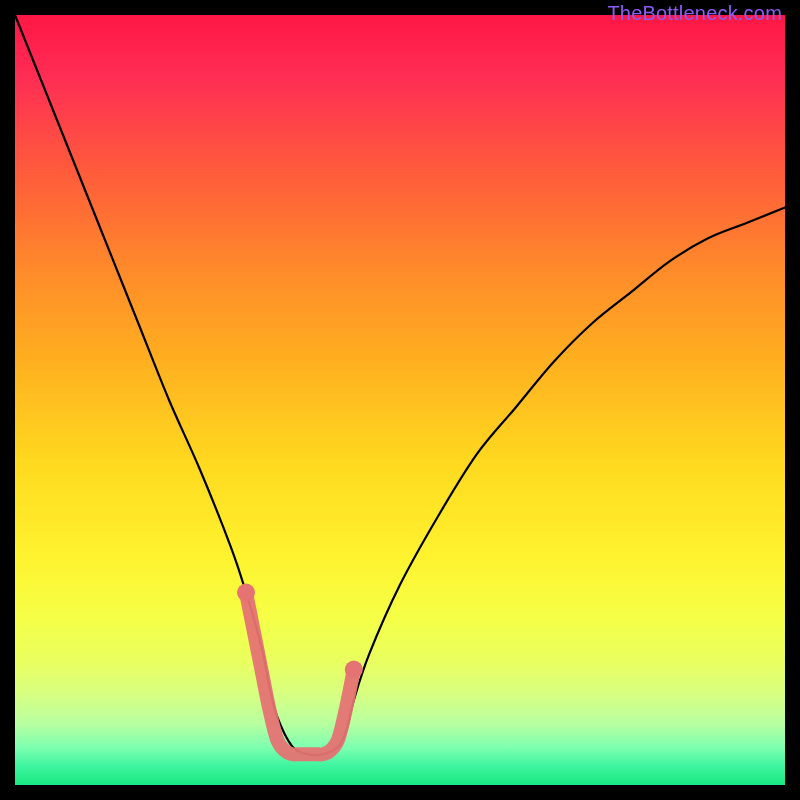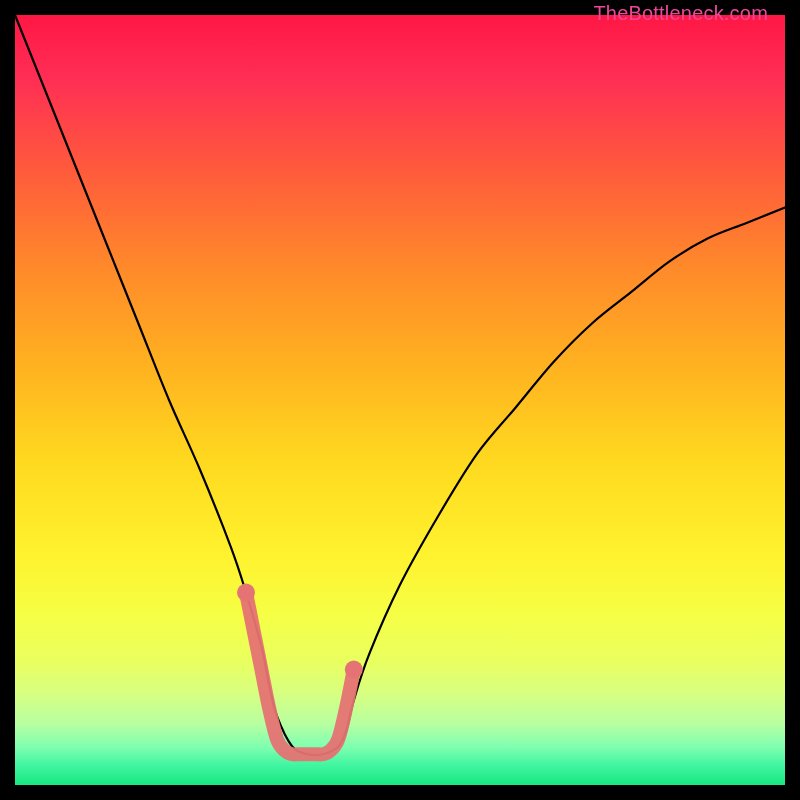--- a/index.html
+++ b/index.html
@@ -37,22 +37,22 @@
       #d8ff80 88%,
       #b8ffa0 92%,
       #80ffb0 95%,
       #40f5a0 97.5%,
       #17e880 100%
     );
   }
   .watermark {
     position: absolute;
     top: 2px;
-    right: 32px;
-    color: #ec4899;
+    right: 18px;
+    color: #8b5cf6;
     font-size: 20px;
     letter-spacing: 0.2px;
     user-select: none;
   }
   svg.curves {
     position: absolute;
     left: 0;
     top: 0;
     width: 770px;
     height: 770px;

